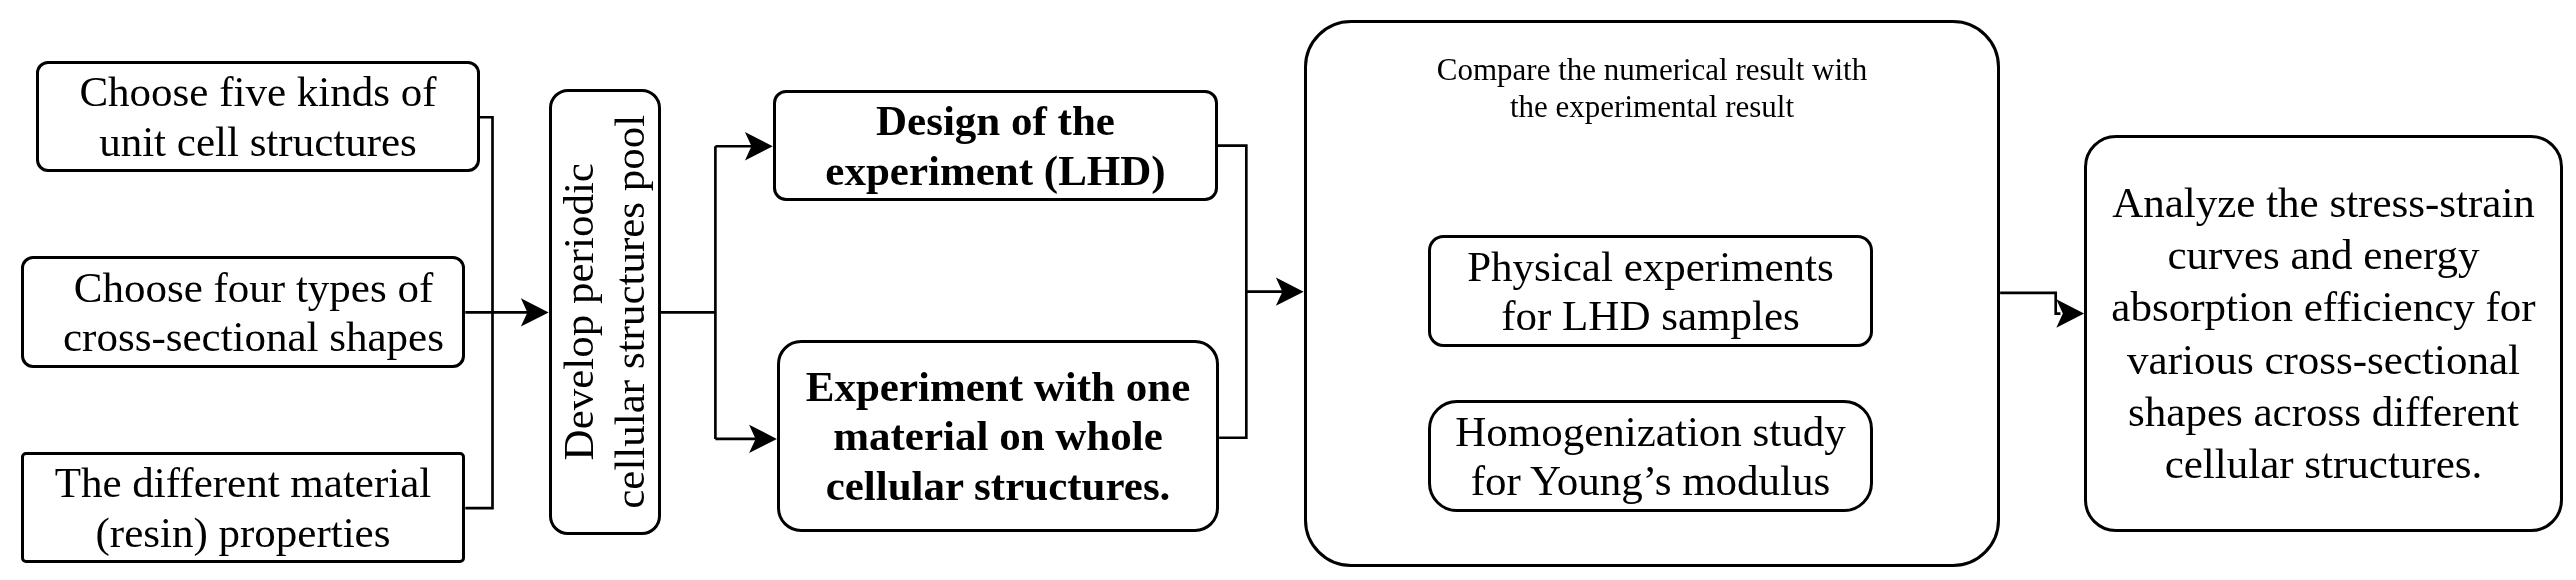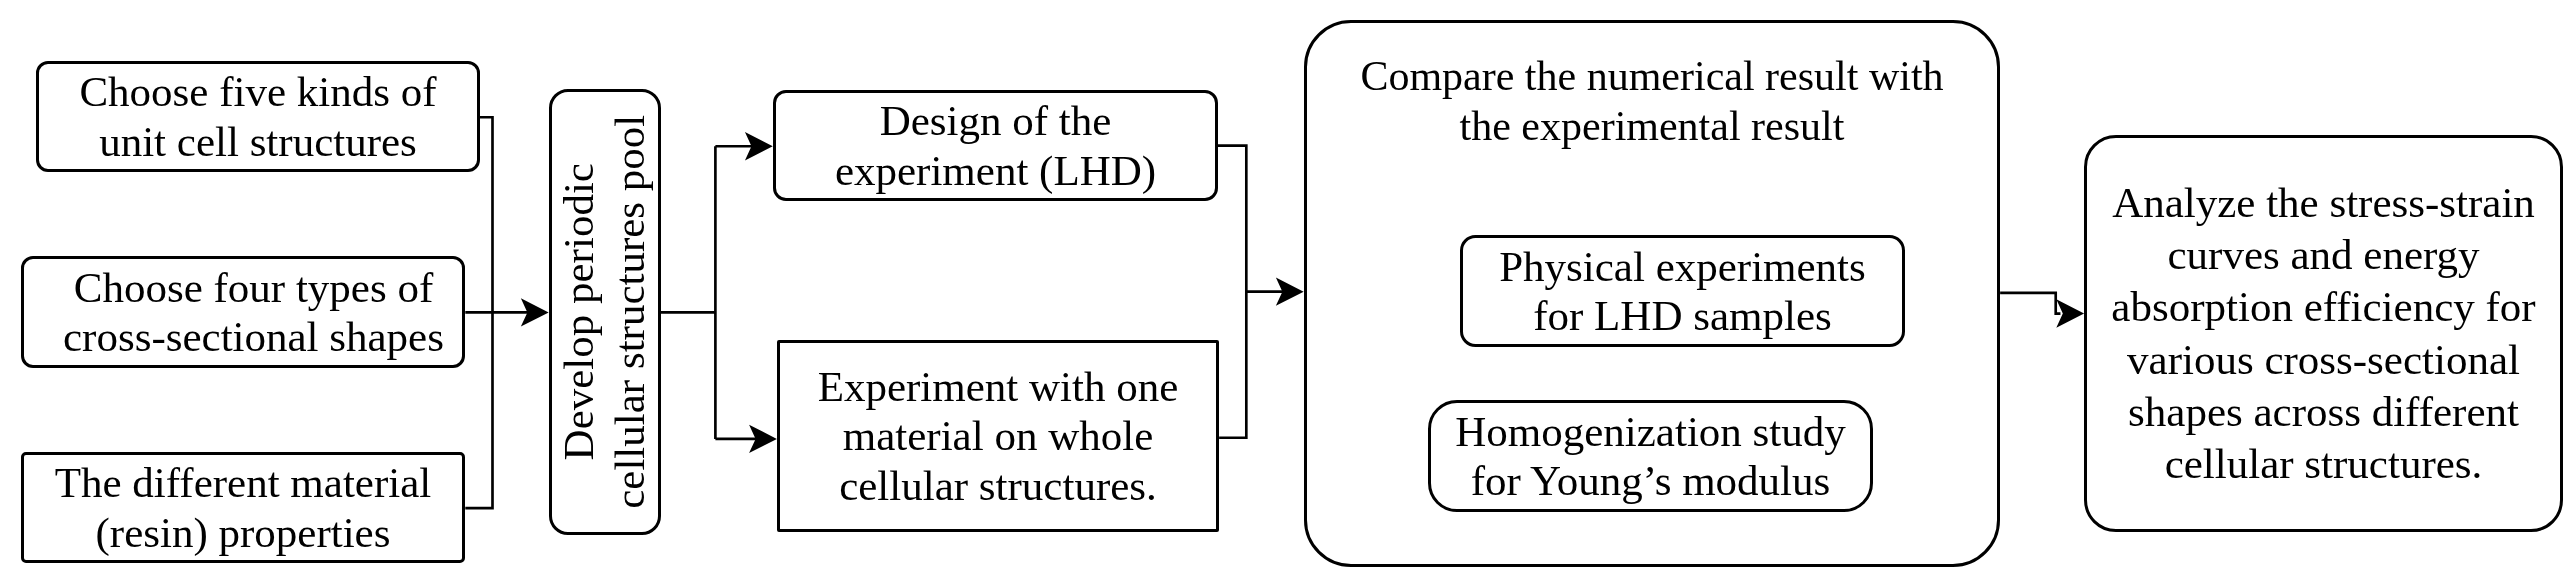--- a/index.html
+++ b/index.html
@@ -45,34 +45,34 @@
               border-width: 3.5px; border-radius: 19px; padding: 0; }
   #pool-box .rotated-label {
     width: 440px;
     transform: rotate(-90deg);
     text-align: center;
     white-space: pre-line;
     line-height: 1.18;
     flex: none;
   }
 
-  #design-box     { left: 773px; top: 90px; width: 445px; height: 111px; border-radius: 13px; }
-  #experiment-box { left: 777px; top: 340px; width: 442px; height: 192px; border-radius: 2px; }
+  #design-box     { left: 773px; top: 90px; width: 445px; height: 111px; border-radius: 13px; font-weight: bold; }
+  #experiment-box { left: 777px; top: 340px; width: 442px; height: 192px; border-radius: 24px; font-weight: bold; }
 
   #compare-box { left: 1304px; top: 19.5px; width: 696px; height: 547px;
                  border-radius: 47px; align-items: flex-start; }
   #compare-title {
     position: absolute;
     left: 1304px; top: 52px; width: 696px;
     text-align: center;
-    font-size: 42px;
+    font-size: 31px;
     line-height: 1.18;
     white-space: pre-line;
   }
-  #physical-box       { left: 1428px; top: 235px; width: 445px; height: 112px; border-radius: 15.4px; margin-left: 32px; }
+  #physical-box       { left: 1428px; top: 235px; width: 445px; height: 112px; border-radius: 15.4px; }
   #homogenization-box { left: 1428px; top: 400px; width: 445px; height: 112px; border-radius: 29px; }
 
   #analyze-box { left: 2084px; top: 135px; width: 479px; height: 397px;
                  border-radius: 32px; line-height: 1.21; }
 </style>
 </head>
 <body>
 
 <div class="canvas">
 

